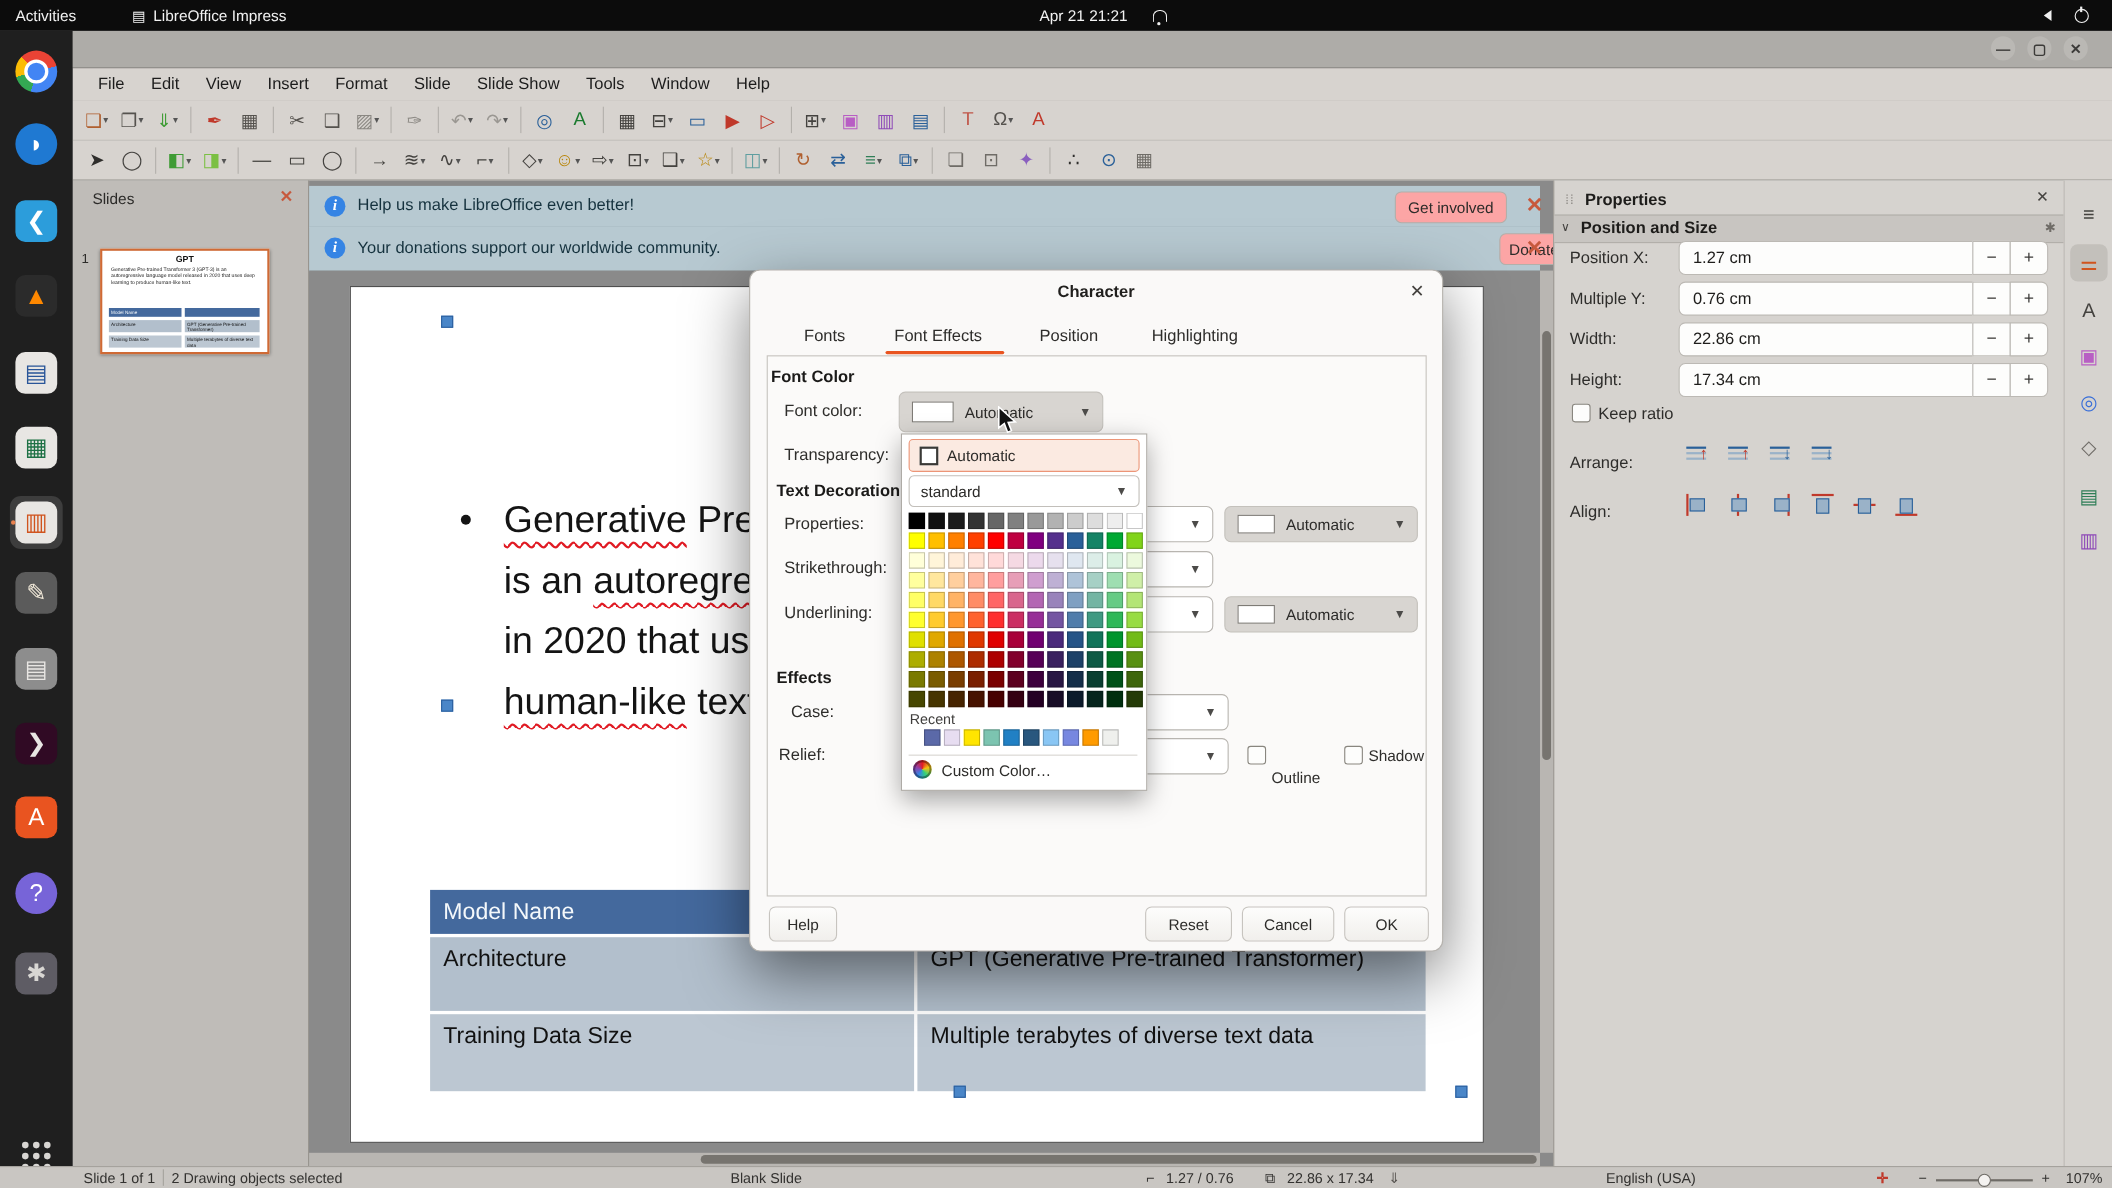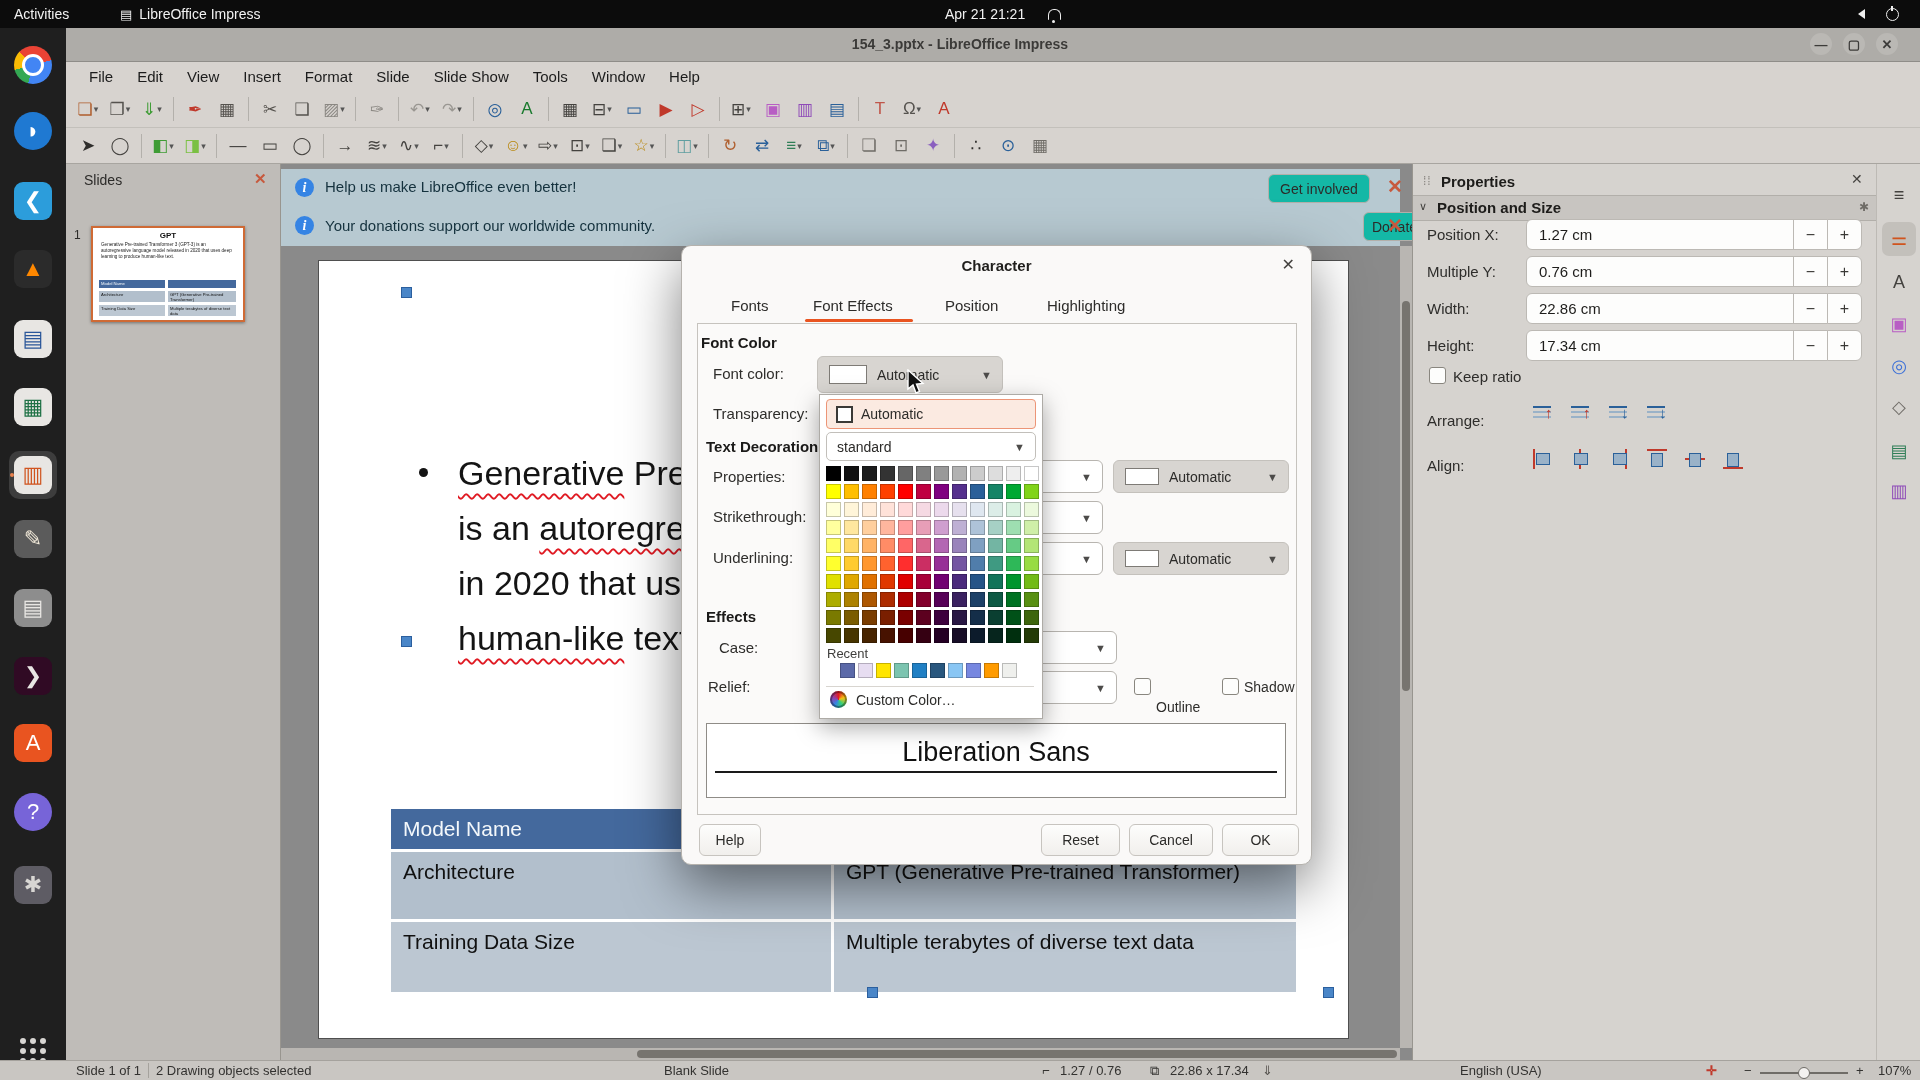--- a/index.html
+++ b/index.html
@@ -30,21 +30,21 @@
     justify-content:center;font-size:24px;color:#fff;}
   .dock-active{background:#3d3d3d;}
   .dock-dot{position:absolute;left:1px;width:4px;height:4px;border-radius:50%;background:#e8824f;}
   
   #slidespanel{left:66px;top:164px;width:214px;height:896px;background:#bfbcb8;border-right:1px solid #98958f;}
   #thumb{left:25px;top:62px;width:150px;height:92px;background:#fff;border:2px solid #cf6a35;box-shadow:0 1px 3px rgba(0,0,0,.4);overflow:hidden;}
   
   .infobar{left:281px;width:1119px;background:#b7c9d1;border-bottom:1px solid #98aab2;color:#15323e;font-size:15px;}
   .info-ic{position:absolute;left:14px;width:19px;height:19px;border-radius:50%;background:#3584e4;color:#fff;
     font-family:"Liberation Serif",serif;font-style:italic;font-weight:bold;font-size:14px;display:flex;align-items:center;justify-content:center;}
-  .info-btn{position:absolute;height:27px;background:#14b8a6;border:1px solid #b2afaa;border-radius:6px;
+  .info-btn{position:absolute;height:27px;background:#fca5a5;border:1px solid #b2afaa;border-radius:6px;
     font-size:14px;color:#2c2b29;display:flex;align-items:center;justify-content:center;}
   .info-x{position:absolute;font-size:19px;font-weight:bold;color:#c7593d;}
   
   #canvas{left:281px;top:246px;width:1119px;height:802px;background:#8a8a8a;}
   #slide{left:37px;top:14px;width:1029px;height:777px;background:#ffffff;border:1px solid #4f4f4f;}
   .bullet-line{position:absolute;left:139px;font-size:34px;color:#141414;white-space:nowrap;}
   .wavy{text-decoration:underline;text-decoration-style:wavy;text-decoration-color:#e01b24;
     text-decoration-thickness:2px;text-underline-offset:8px;text-decoration-skip-ink:none;}
   .handle{position:absolute;width:9px;height:9px;background:#4a86c8;border:1px solid #2b5f9e;}
   
@@ -138,21 +138,20 @@
     </div>
   <div class="seg" style="left:1858px">
       <span class="vol"></span>
     </div>
   <div class="seg" style="left:1886px">
       <span class="pwr"></span>
     </div>
 </div>
 
 <div id="titlebar" class="abs">
-  <div class="abs" style="width:100%;text-align:center;top:8px">154_3.pptx - LibreOffice Impress</div>
   <div class="winbtn" style="right:88px">—</div>
   <div class="winbtn" style="right:55px">▢</div>
   <div class="winbtn" style="right:22px">✕</div>
 </div>
 
 <div id="menubar" class="abs">
     <span class="menu-item">File</span>
     <span class="menu-item">Edit</span>
     <span class="menu-item">View</span>
     <span class="menu-item">Insert</span>
@@ -552,24 +551,20 @@
 
   <div class="dlg-l" style="left:26px;top:432px">Relief:</div>
   <div class="drop-white" style="left:176px;top:425px;width:257px;height:31px">
     <span class="chev">▼</span>
     </div>
   <div class="cbox" style="left:452px;top:432px"></div>
   <div class="cbl" style="left:474px;top:453px">Outline</div>
   <div class="cbox" style="left:540px;top:432px"></div>
   <div class="cbl" style="left:562px;top:433px">Shadow</div>
 
-  <div id="preview">
-    <div class="line"></div>
-    <div class="txt">Liberation Sans</div>
-  </div>
 
   <div class="dlg-btn" style="left:17px;top:578px;width:60px">Help</div>
   <div class="dlg-btn" style="left:359px;top:578px;width:77px">Reset</div>
   <div class="dlg-btn" style="left:447px;top:578px;width:82px">Cancel</div>
   <div class="dlg-btn" style="left:540px;top:578px;width:75px">OK</div>
 
   <div id="popup">
     <div id="pop-auto">
       <span class="sq"></span>
       <span style="font-size:14px;color:#2c2b29;margin-left:8px">Automatic</span>

